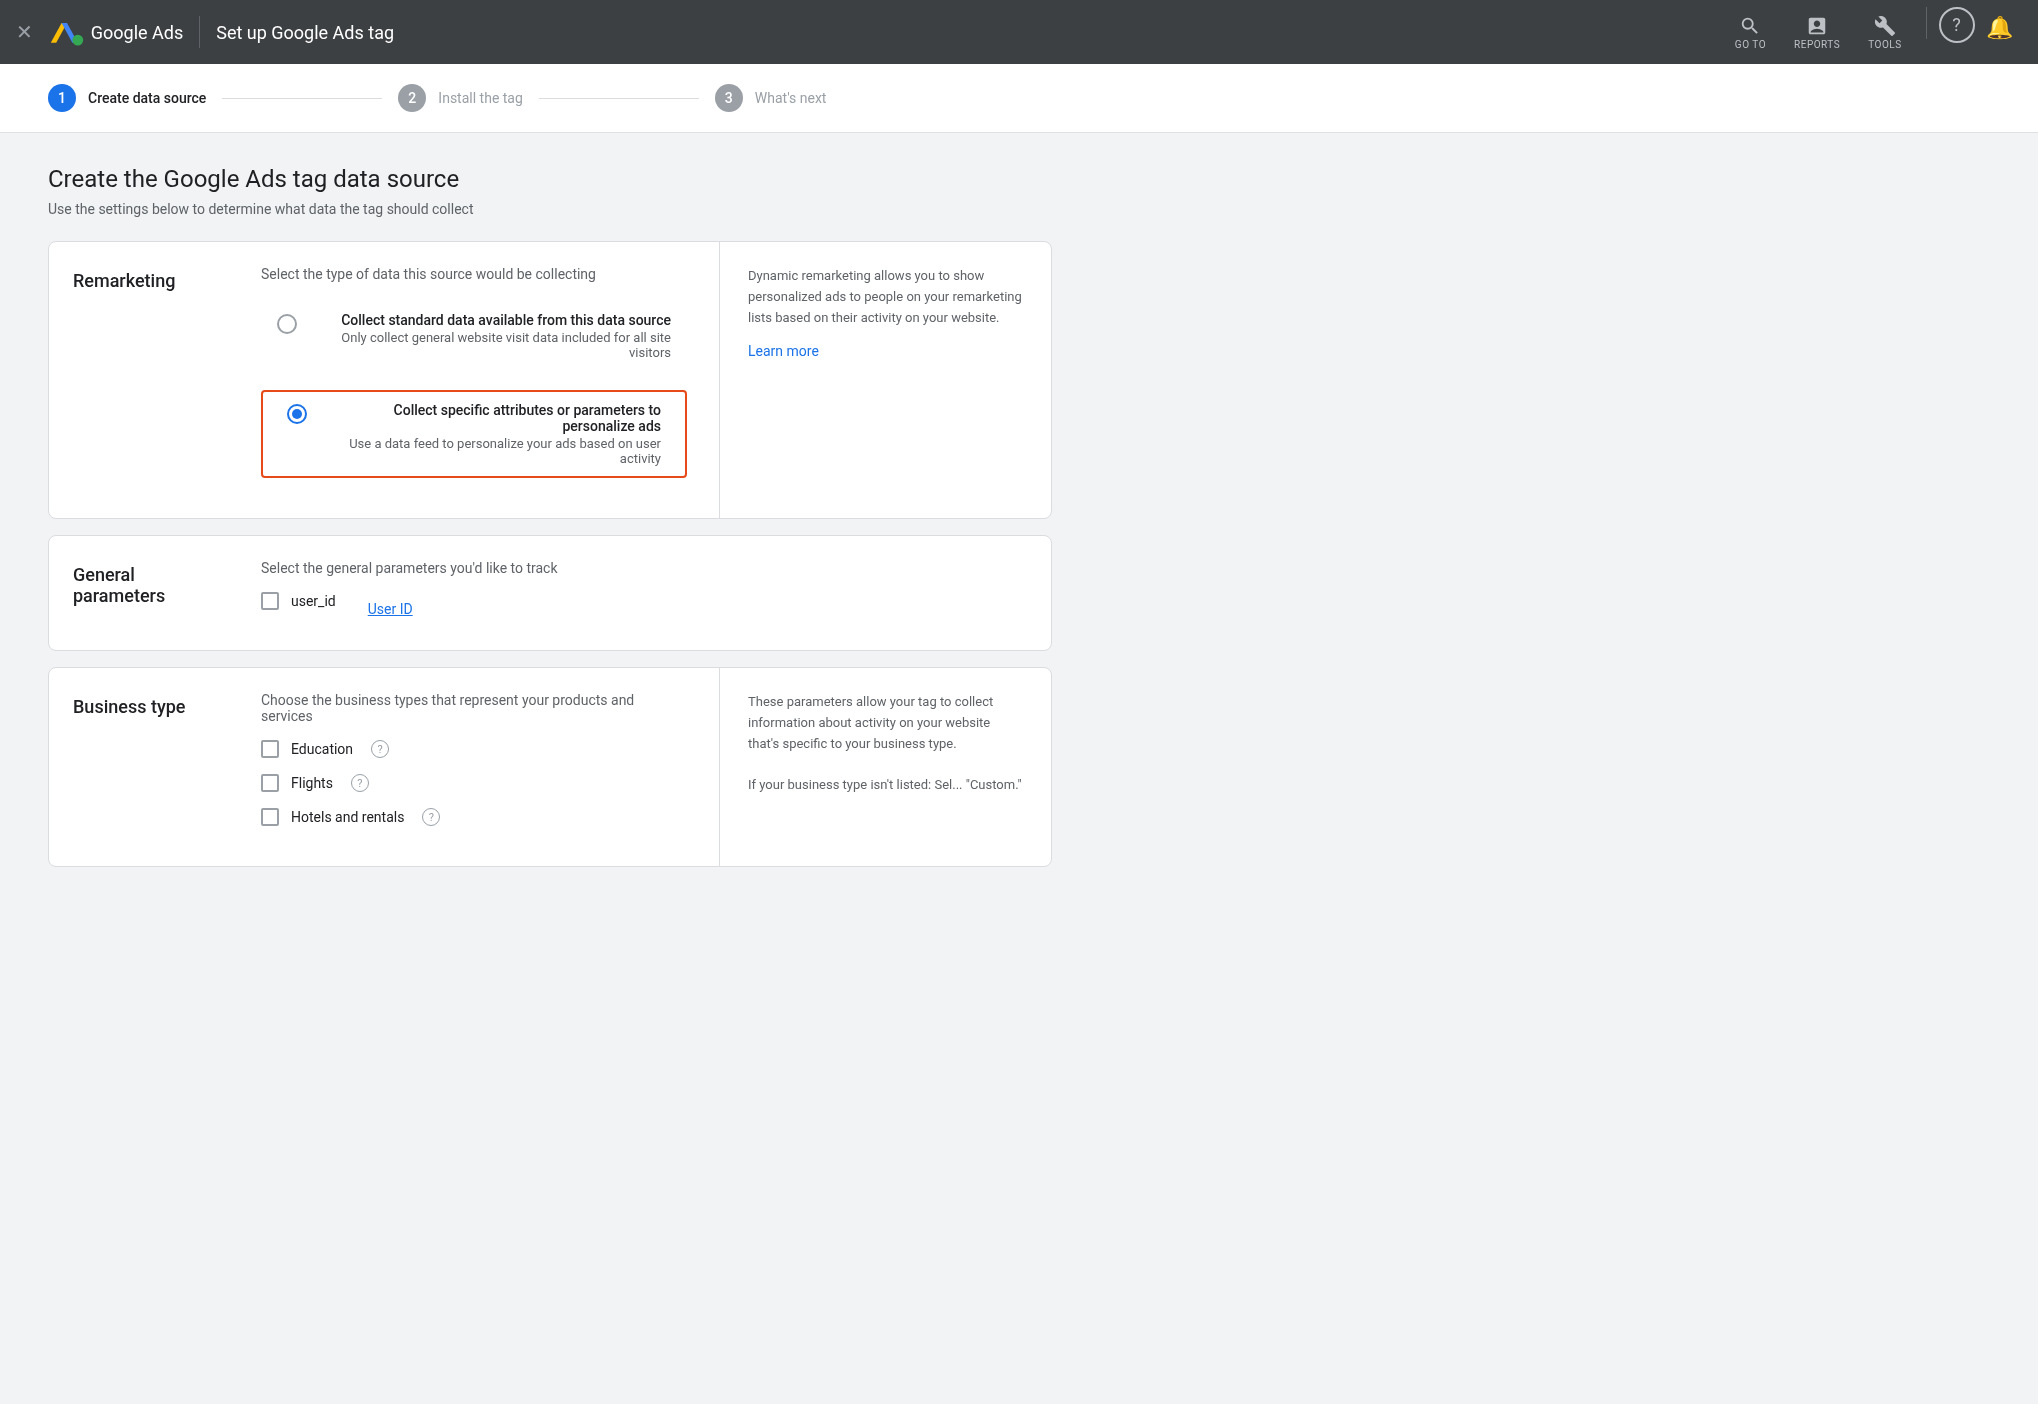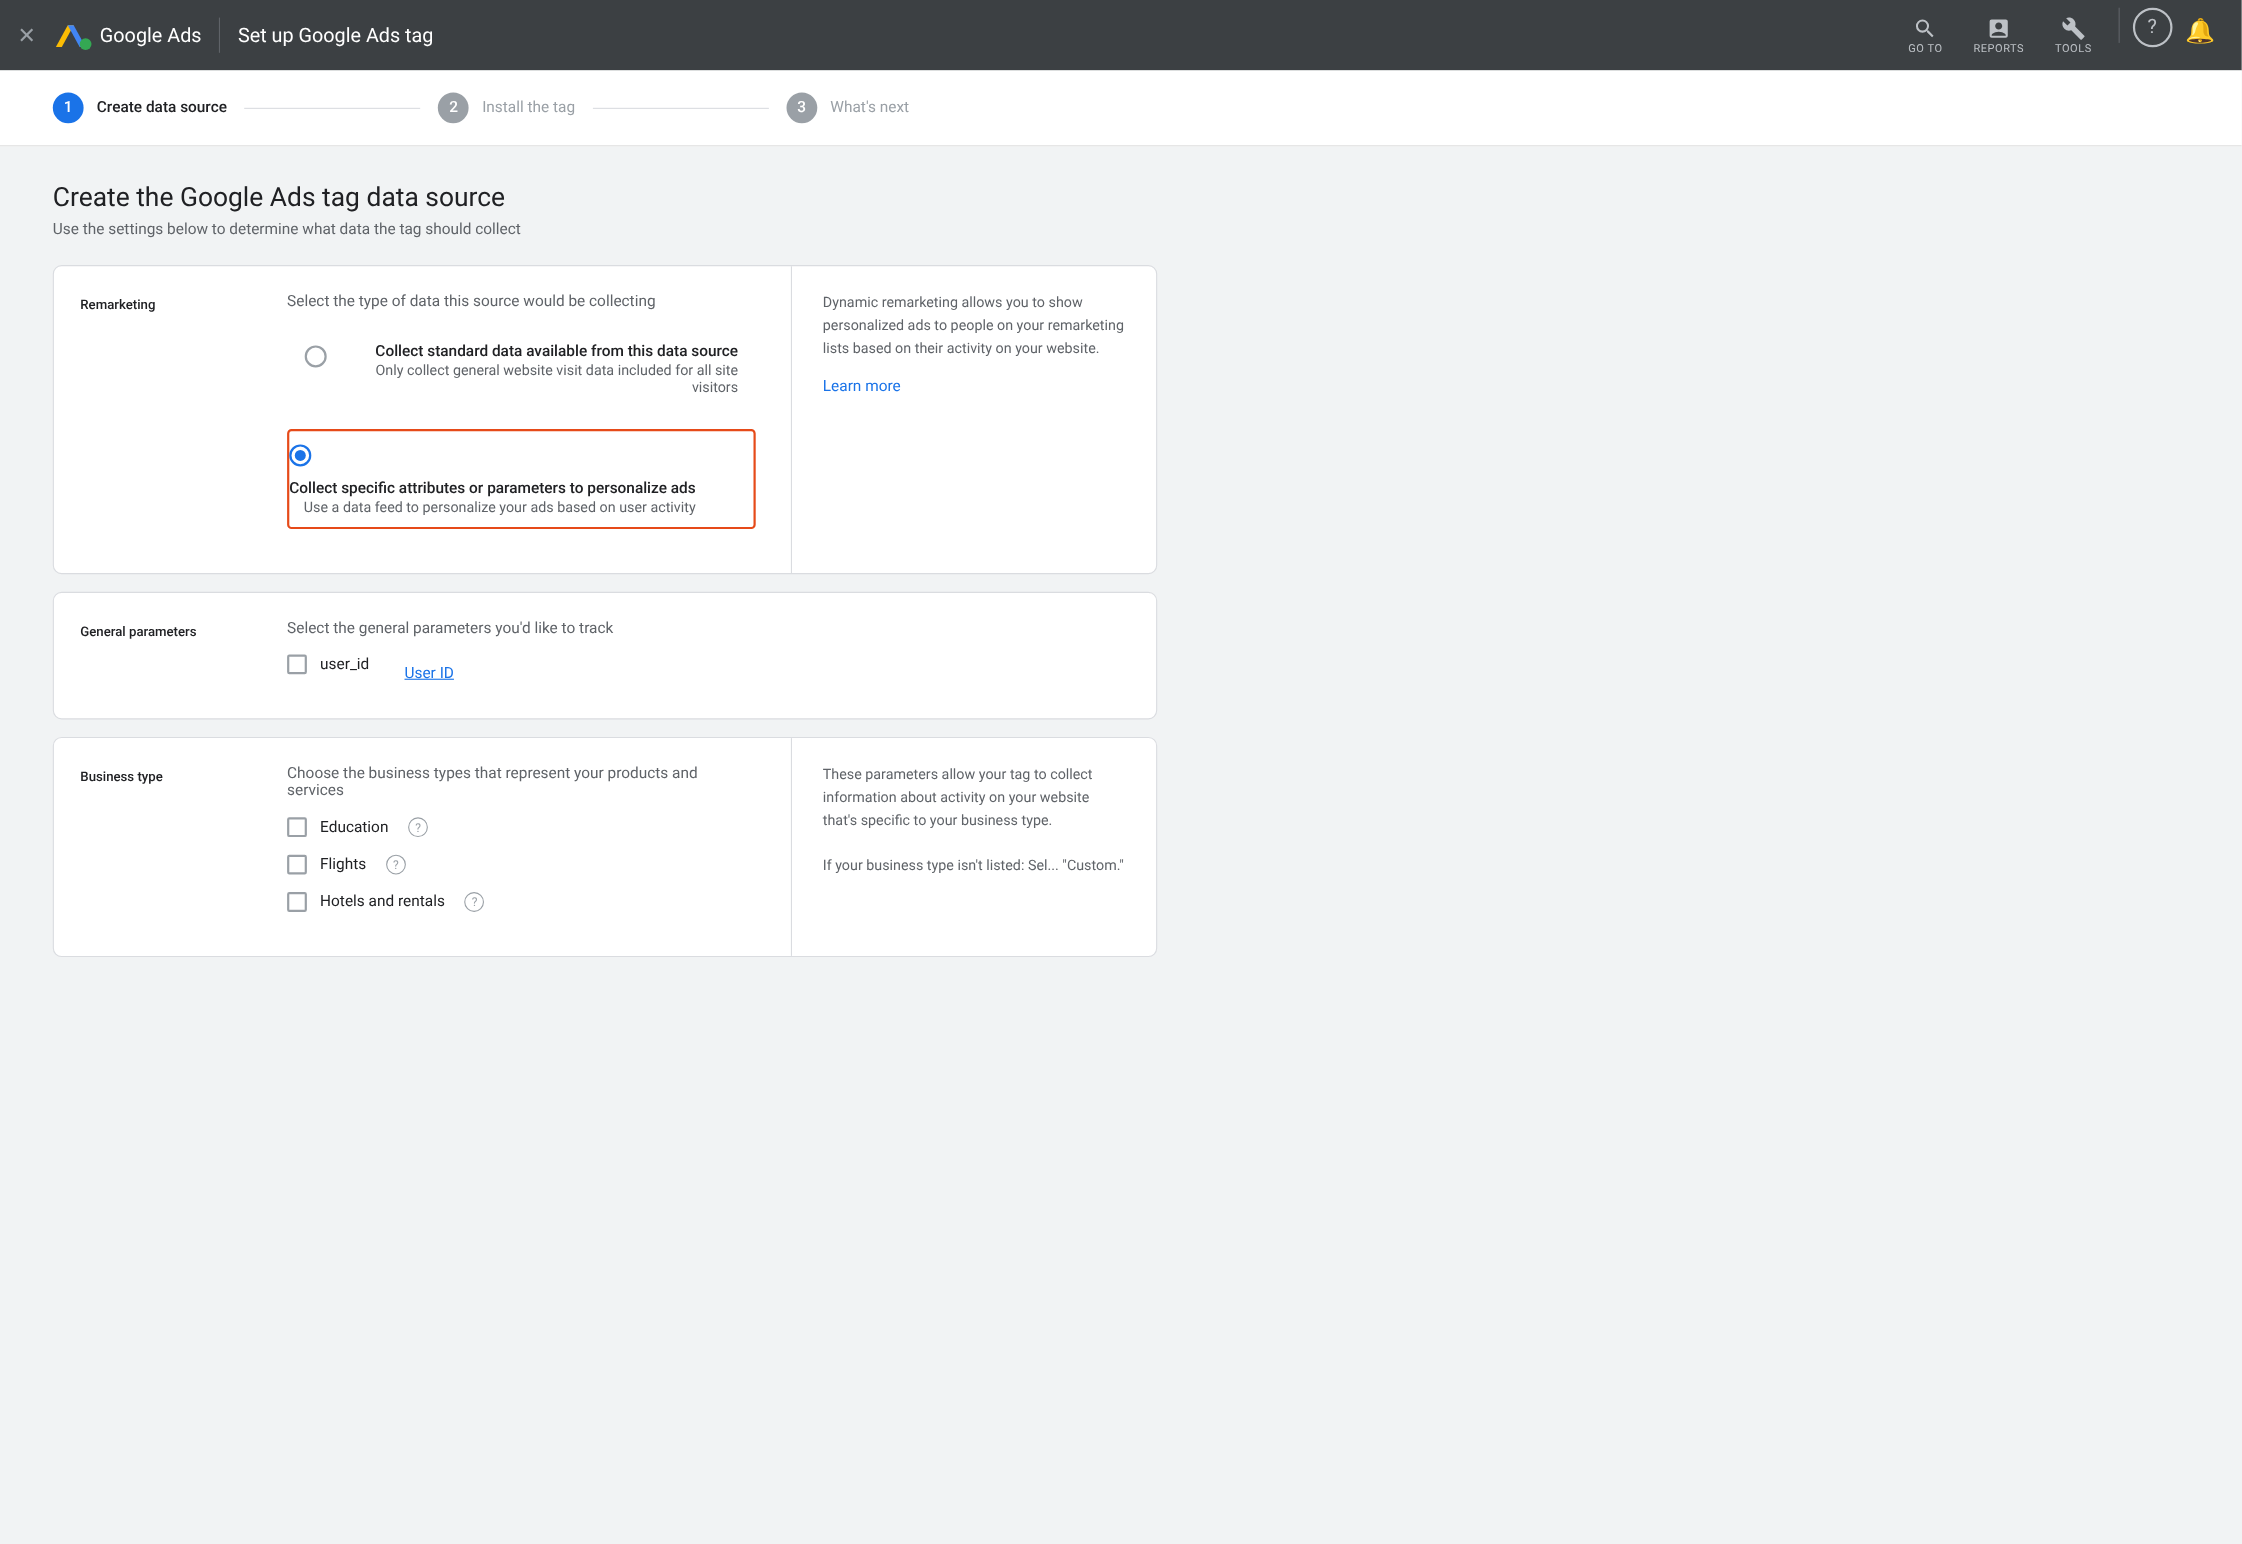--- a/index.html
+++ b/index.html
@@ -173,21 +173,21 @@
       overflow: visible;
     }
     .card-inner {
       display: flex;
       padding: 0;
     }
     .card-left {
       width: 180px;
       flex-shrink: 0;
       padding: 28px 24px;
-      font-size: 12px;
+      font-size: 18px;
       font-weight: 500;
       color: #202124;
       border-right: none;
     }
     .card-body {
       flex: 1;
       padding: 24px 32px;
     }
     .card-right {
       width: 332px;
@@ -211,22 +211,21 @@
       align-items: flex-start;
       gap: 12px;
       margin-bottom: 16px;
       padding: 12px 14px;
       border-radius: 4px;
       cursor: pointer;
       text-align: right;
     }
     .radio-option.selected {
       border: 2px solid #e64a19;
-      padding: 10px 0;
-      flex-direction: column;
+      padding: 10px 24px;
     }
     .radio-option:not(.selected) {
       border: 2px solid transparent;
     }
     .radio-btn {
       width: 20px;
       height: 20px;
       border-radius: 50%;
       border: 2px solid #9aa0a6;
       flex-shrink: 0;

